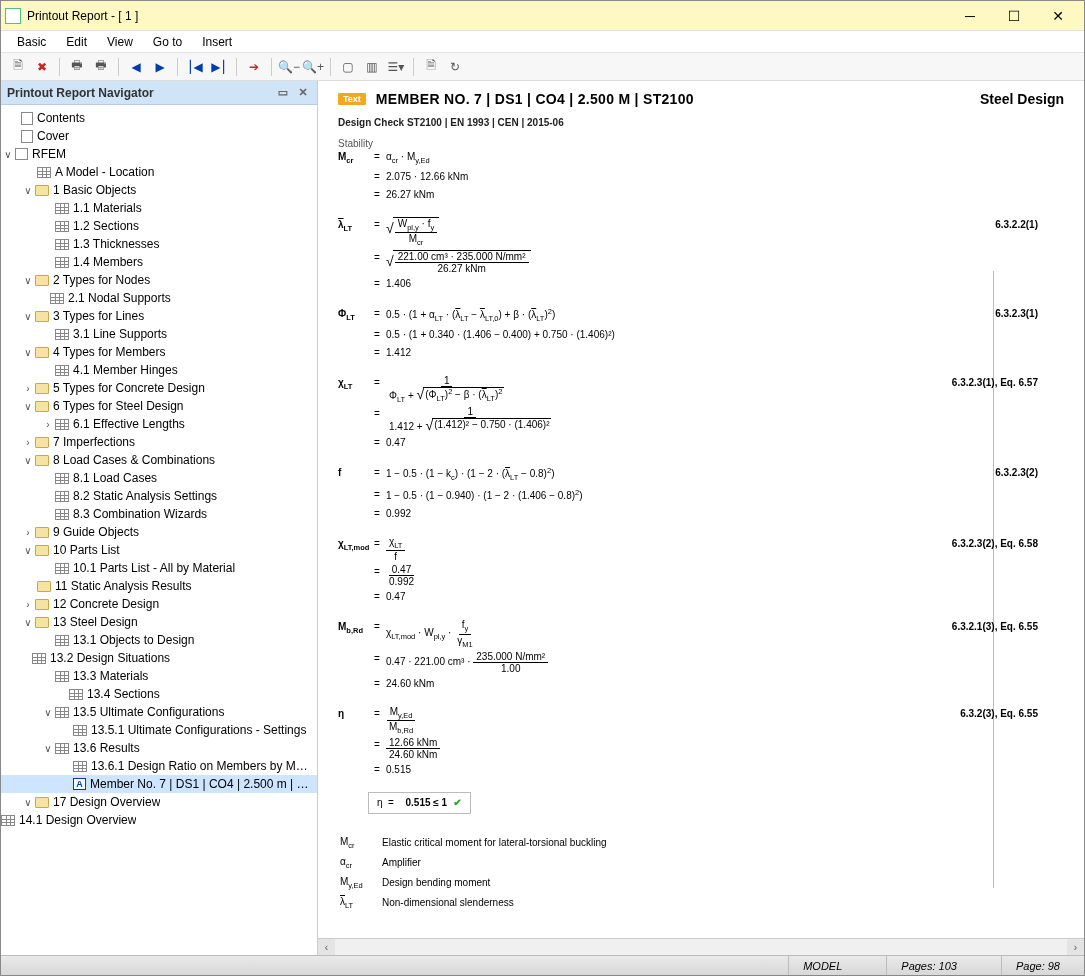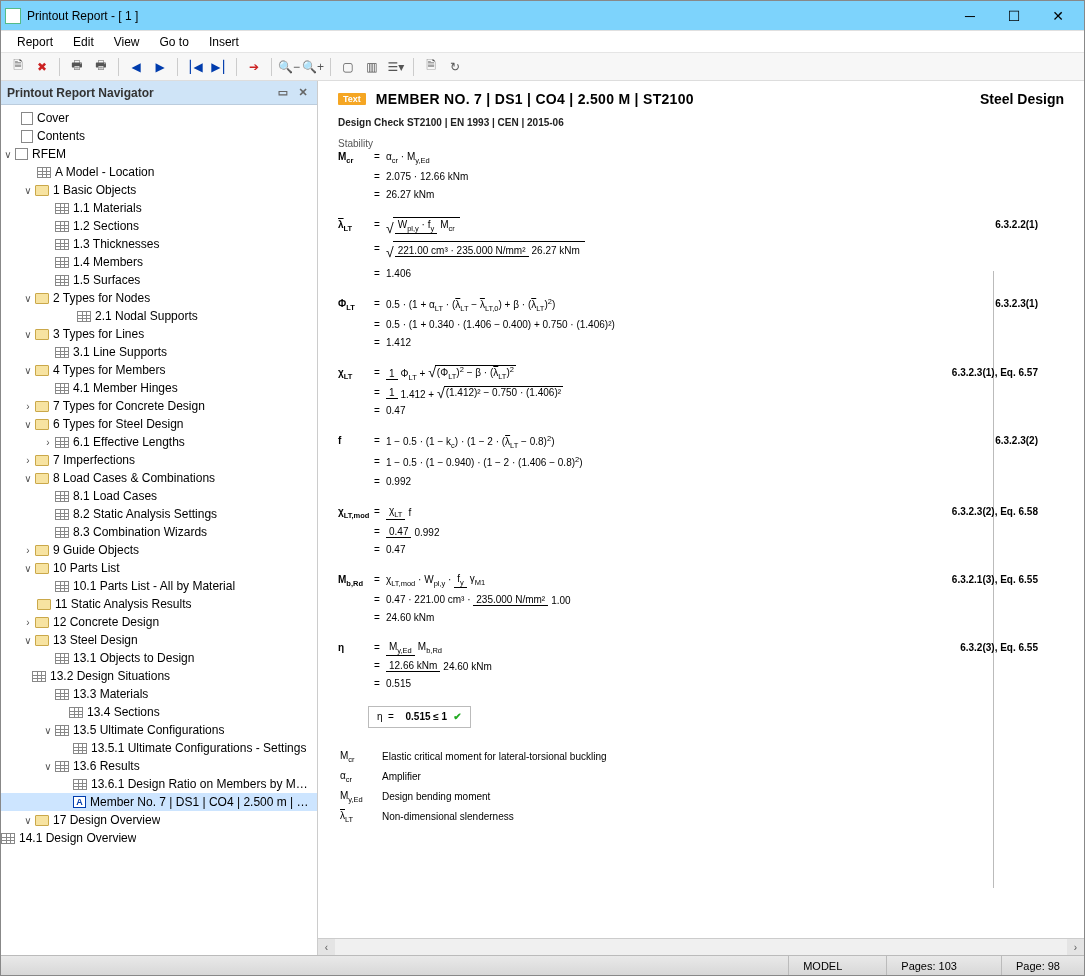--- a/index.html
+++ b/index.html
@@ -1,20 +1,20 @@
 <!DOCTYPE html>
 <html><head>
 <meta charset="utf-8">
 <style>
 * { box-sizing: border-box; margin: 0; padding: 0; }
 body { font-family: "Segoe UI", Tahoma, sans-serif; font-size: 12px; background: #fff; color: #000; overflow: hidden; }
 .window { width: 1085px; height: 976px; display: flex; flex-direction: column; border: 1px solid #888; }
 
 
-.titlebar { height: 30px; display: flex; align-items: center; padding: 0 4px; background: #7dd3fc; border-bottom: 1px solid #e0e0e0; }
+.titlebar { height: 30px; display: flex; align-items: center; padding: 0 4px; background: #fef9c3; border-bottom: 1px solid #e0e0e0; }
 .titlebar .icon { width: 16px; height: 16px; margin-right: 6px; border: 1px solid #5b8; background: #fff; font-size: 9px;}
 .titlebar .title { flex: 1; font-size: 12px; }
 .titlebar .winbtn { width: 44px; height: 28px; display: flex; align-items: center; justify-content: center; font-size: 14px; cursor: pointer; }
 
 
 .menubar { height: 22px; display: flex; align-items: center; padding: 0 6px; background: #fff; border-bottom: 1px solid #e5e5e5; gap: 0; }
 .menubar .item { padding: 2px 10px; cursor: pointer; }
 
 
 .toolbar { height: 28px; display: flex; align-items: center; padding: 2px 6px; background: #f7f7f7; border-bottom: 1px solid #ddd; gap: 2px; }
@@ -55,21 +55,21 @@
 .right-title { margin-left: auto; font-weight: 700; font-size: 14px; }
 .subline { font-size: 10px; font-weight: 600; color: #222; margin-bottom: 10px; }
 .small { font-size: 10px; color: #555; }
 .eqs { font-size: 10px; color: #000; line-height: 1.6; }
 .eqrow { display: flex; align-items: flex-start; margin-bottom: 2px; }
 .eqrow .lhs { width: 30px; text-align: left; font-weight: 600; }
 .eqrow .eq { width: 18px; text-align: center; }
 .eqrow .rhs { flex: 1; }
 .ref { position: absolute; right: 26px; font-size: 10px; font-weight: 600; }
 .block { margin-bottom: 14px; position: relative; }
-.frac { display: inline-flex; flex-direction: row; align-items: center; vertical-align: middle; line-height: 1.1; }
+.frac { display: inline-flex; flex-direction: column; align-items: center; vertical-align: middle; line-height: 1.1; }
 .frac .num { border-bottom: 1px solid #000; padding: 0 3px; }
 .frac .den { padding: 0 3px; }
 .sqrt { display:inline-flex; align-items:stretch; }
 .sqrt .rad { font-size: 14px; margin-right: -1px; }
 .sqrt .body { border-top: 1px solid #000; padding: 0 2px; }
 .bar { text-decoration: overline; }
 sub { font-size: 0.75em; }
 sup { font-size: 0.75em; }
 .rule { border-left: 1px solid #bbb; position: absolute; top: 190px; bottom: 50px; right: 90px; }
 .ftable { font-size: 10px; margin-top: 18px; }
@@ -78,38 +78,38 @@
 .check { color: #2a2; font-weight: bold; }
 
 
 .hscroll { height: 17px; background: #f0f0f0; border-top: 1px solid #ccc; display: flex; align-items: center; }
 .hscroll .arrow { width: 17px; height: 17px; background: #e4e4e4; display:flex;align-items:center;justify-content:center; font-size:10px; color:#555; cursor:pointer;}
 .hscroll .track { flex: 1; }
 
 
 .status { height: 20px; background: linear-gradient(#e9e9e9,#d8d8d8); border-top: 1px solid #bbb; display: flex; align-items: center; font-size: 11px; padding: 0 10px; gap: 30px; }
 .status .spacer { flex: 1; }
-.status .cell { border-left: 1px solid #bbb; padding: 0 14px; height: 100%; display: flex; align-items: center; }
+.status .cell { border-left: 1px solid #bbb; padding: 0 14px; height: 100%; display: flex; align-items: center; font-style: italic; }
 
 </style>
 </head>
 <body>
 
 <div class="window">
 
   <div class="titlebar">
     <span class="icon"></span>
     <span class="title">Printout Report - [ 1 ]</span>
     <div class="winbtn">─</div>
     <div class="winbtn">☐</div>
     <div class="winbtn close">✕</div>
   </div>
 
   <div class="menubar">
-    <div class="item">Report</div>
+    <div class="item">Basic</div>
     <div class="item">Edit</div>
     <div class="item">View</div>
     <div class="item">Go to</div>
     <div class="item">Insert</div>
   </div>
 
   <div class="toolbar">
     <div class="btn">🗎</div>
     <div class="btn red">✖</div>
     <div class="sep"></div>
@@ -141,26 +141,26 @@
       <div class="nav-header">
         <span>Printout Report Navigator</span>
         <span class="spacer"></span>
         <span class="hb">▭</span>
         <span class="hb">✕</span>
       </div>
       <div class="tree">
         <div class="node" style="padding-left:6px">
             <span class="tw"></span>
             <span class="ic doc"></span>
-            <span class="lbl">Cover</span>
+            <span class="lbl">Contents</span>
           </div>
         <div class="node" style="padding-left:6px">
             <span class="tw"></span>
             <span class="ic doc"></span>
-            <span class="lbl">Contents</span>
+            <span class="lbl">Cover</span>
           </div>
         <div class="node" style="padding-left:0px">
             <span class="tw">∨</span>
             <span class="ic rfem"></span>
             <span class="lbl">RFEM</span>
           </div>
         <div class="node" style="padding-left:36px">
             <span class="ic grid"></span>
             <span class="lbl">A Model - Location</span>
           </div>
@@ -179,31 +179,27 @@
             <span class="lbl">1.2 Sections</span>
           </div>
         <div class="node" style="padding-left:54px">
             <span class="ic grid"></span>
             <span class="lbl">1.3 Thicknesses</span>
           </div>
         <div class="node" style="padding-left:54px">
             <span class="ic grid"></span>
             <span class="lbl">1.4 Members</span>
           </div>
-        <div class="node" style="padding-left:54px">
-            <span class="ic grid"></span>
-            <span class="lbl">1.5 Surfaces</span>
-          </div>
 
         <div class="node" style="padding-left:20px">
             <span class="tw">∨</span>
             <span class="ic folder"></span>
             <span class="lbl">2 Types for Nodes</span>
           </div>
-        <div class="node" style="padding-left:76px">
+        <div class="node" style="padding-left:49px">
             <span class="ic grid"></span>
             <span class="lbl">2.1 Nodal Supports</span>
           </div>
 
         <div class="node" style="padding-left:20px">
             <span class="tw">∨</span>
             <span class="ic folder"></span>
             <span class="lbl">3 Types for Lines</span>
           </div>
         <div class="node" style="padding-left:54px">
@@ -217,21 +213,21 @@
             <span class="lbl">4 Types for Members</span>
           </div>
         <div class="node" style="padding-left:54px">
             <span class="ic grid"></span>
             <span class="lbl">4.1 Member Hinges</span>
           </div>
 
         <div class="node" style="padding-left:20px">
             <span class="tw">›</span>
             <span class="ic folder"></span>
-            <span class="lbl">7 Types for Concrete Design</span>
+            <span class="lbl">5 Types for Concrete Design</span>
           </div>
 
         <div class="node" style="padding-left:20px">
             <span class="tw">∨</span>
             <span class="ic folder"></span>
             <span class="lbl">6 Types for Steel Design</span>
           </div>
         <div class="node" style="padding-left:40px">
             <span class="tw">›</span>
             <span class="ic grid"></span>

